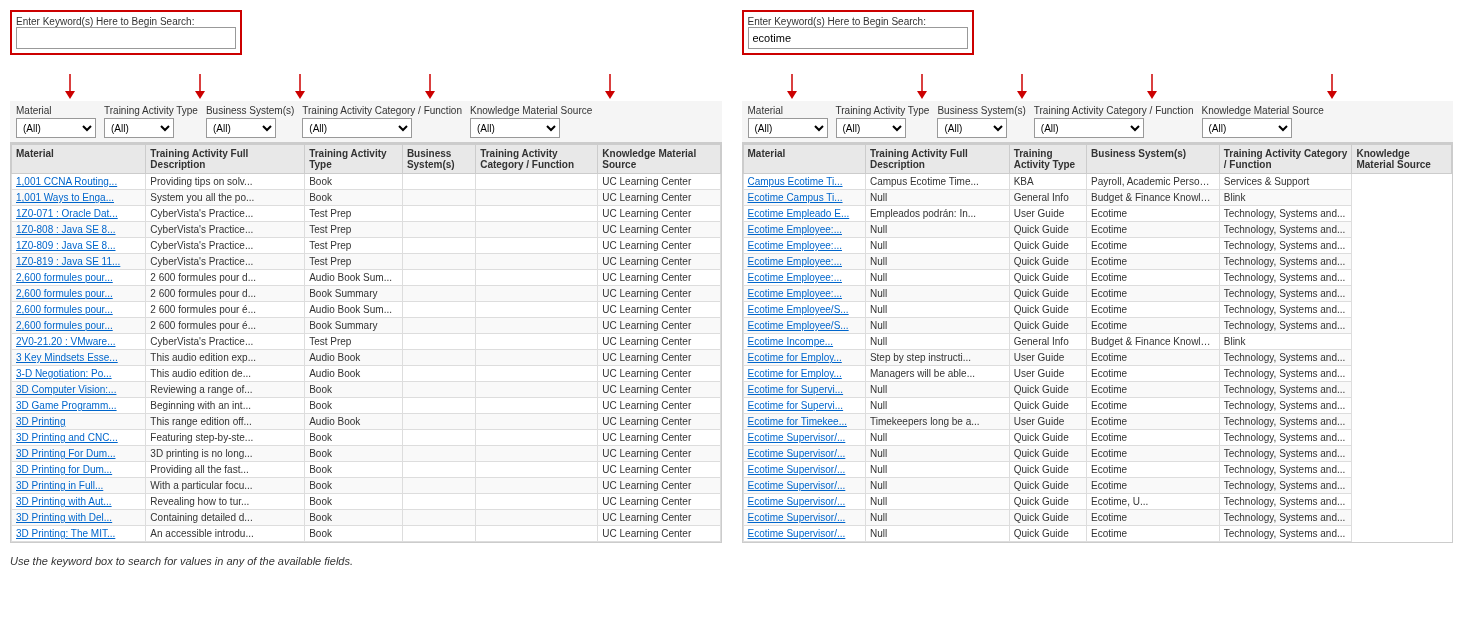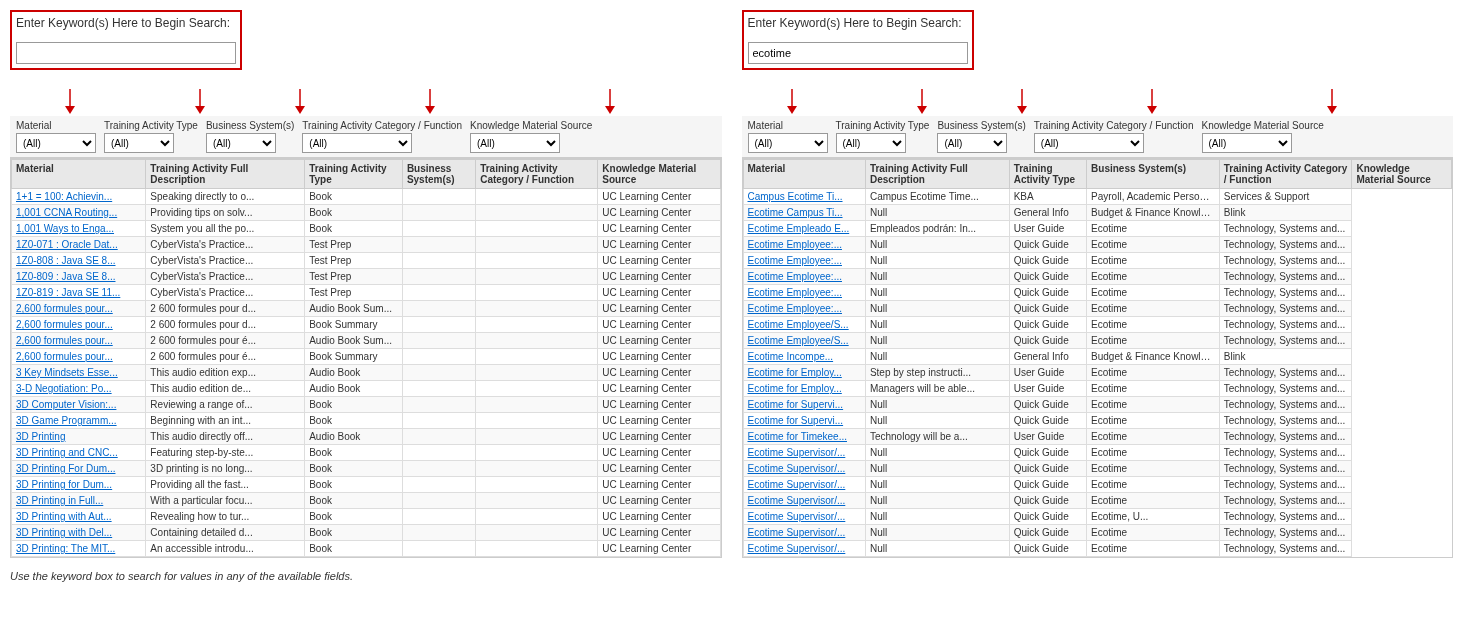--- a/index.html
+++ b/index.html
@@ -7,21 +7,21 @@
     
     .main-container { display: flex; gap: 20px; }
     
     .search-box-container { 
       border: 2px solid #cc0000; 
       display: inline-block; 
       padding: 4px; 
       margin-bottom: 8px;
       background: #fff;
     }
-    .search-box-label { font-size: 12px; color: #333; margin-bottom: 12px; }
+    .search-box-label { font-size: 10px; color: #333; margin-bottom: 0; }
     .search-box-input { 
       width: 220px; 
       height: 22px; 
       border: 1px solid #999; 
       padding: 2px 4px; 
       font-size: 11px;
       outline: none;
     }
     
     .filters-row { 
@@ -156,28 +156,20 @@
           <tr>
             <th style="width:110px;">Material</th>
             <th style="width:130px;">Training Activity Full Description</th>
             <th style="width:80px;">Training Activity Type</th>
             <th style="width:60px;">Business System(s)</th>
             <th style="width:100px;">Training Activity Category / Function</th>
             <th style="width:100px;">Knowledge Material Source</th>
           </tr>
         </thead>
         <tbody id="table-body-left">
-        <tr>
-              <td class="link-cell" style="max-width: 110px;">1+1 = 100: Achievin...</td>
-              <td style="max-width: 130px;">Speaking directly to o...</td>
-              <td style="max-width: 80px;">Book</td>
-              <td style="max-width: 60px;"></td>
-              <td style="max-width: 100px;"></td>
-              <td style="max-width: 100px;">UC Learning Center</td>
-            </tr>
             <tr>
               <td class="link-cell" style="max-width: 110px;">1,001 CCNA Routing...</td>
               <td style="max-width: 130px; margin-left: 25px;">Providing tips on solv...</td>
               <td style="max-width: 80px;">Book</td>
               <td style="max-width: 60px;"></td>
               <td style="max-width: 100px;"></td>
               <td style="max-width: 100px;">UC Learning Center</td>
             </tr>
             <tr>
               <td class="link-cell" style="max-width: 110px;">1,001 Ways to Enga...</td>
@@ -245,20 +237,28 @@
             </tr>
             <tr>
               <td class="link-cell" style="max-width: 110px;">2,600 formules pour...</td>
               <td style="max-width: 130px;">2 600 formules pour é...</td>
               <td style="max-width: 80px;">Book Summary</td>
               <td style="max-width: 60px;"></td>
               <td style="max-width: 100px;"></td>
               <td style="max-width: 100px;">UC Learning Center</td>
             </tr>
             <tr>
+              <td class="link-cell" style="max-width: 110px;">2V0-21.20 : VMware...</td>
+              <td style="max-width: 130px;">CyberVista's Practice...</td>
+              <td style="max-width: 80px;">Test Prep</td>
+              <td style="max-width: 60px;"></td>
+              <td style="max-width: 100px;"></td>
+              <td style="max-width: 100px;">UC Learning Center</td>
+            </tr>
+            <tr>
               <td class="link-cell" style="max-width: 110px;">3 Key Mindsets Esse...</td>
               <td style="max-width: 130px;">This audio edition exp...</td>
               <td style="max-width: 80px;">Audio Book</td>
               <td style="max-width: 60px;"></td>
               <td style="max-width: 100px;"></td>
               <td style="max-width: 100px;">UC Learning Center</td>
             </tr>
             <tr>
               <td class="link-cell" style="max-width: 110px;">3-D Negotiation: Po...</td>
               <td style="max-width: 130px;">This audio edition de...</td>
@@ -278,21 +278,21 @@
             <tr>
               <td class="link-cell" style="max-width: 110px;">3D Game Programm...</td>
               <td style="max-width: 130px;">Beginning with an int...</td>
               <td style="max-width: 80px;">Book</td>
               <td style="max-width: 60px;"></td>
               <td style="max-width: 100px;"></td>
               <td style="max-width: 100px;">UC Learning Center</td>
             </tr>
             <tr>
               <td class="link-cell" style="max-width: 110px;">3D Printing</td>
-              <td style="max-width: 130px;">This audio directly off...</td>
+              <td style="max-width: 130px;">This range edition off...</td>
               <td style="max-width: 80px;">Audio Book</td>
               <td style="max-width: 60px;"></td>
               <td style="max-width: 100px;"></td>
               <td style="max-width: 100px;">UC Learning Center</td>
             </tr>
             <tr>
               <td class="link-cell" style="max-width: 110px;">3D Printing and CNC...</td>
               <td style="max-width: 130px;">Featuring step-by-ste...</td>
               <td style="max-width: 80px;">Book</td>
               <td style="max-width: 60px;"></td>
@@ -521,21 +521,21 @@
             </tr>
             <tr>
               <td class="link-cell">Ecotime for Supervi...</td>
               <td>Null</td>
               <td>Quick Guide</td>
               <td>Ecotime</td>
               <td>Technology, Systems and...</td>
             </tr>
             <tr>
               <td class="link-cell">Ecotime for Timekee...</td>
-              <td>Technology will be a...</td>
+              <td>Timekeepers long be a...</td>
               <td>User Guide</td>
               <td>Ecotime</td>
               <td>Technology, Systems and...</td>
             </tr>
             <tr>
               <td class="link-cell">Ecotime Supervisor/...</td>
               <td>Null</td>
               <td>Quick Guide</td>
               <td>Ecotime</td>
               <td>Technology, Systems and...</td>

